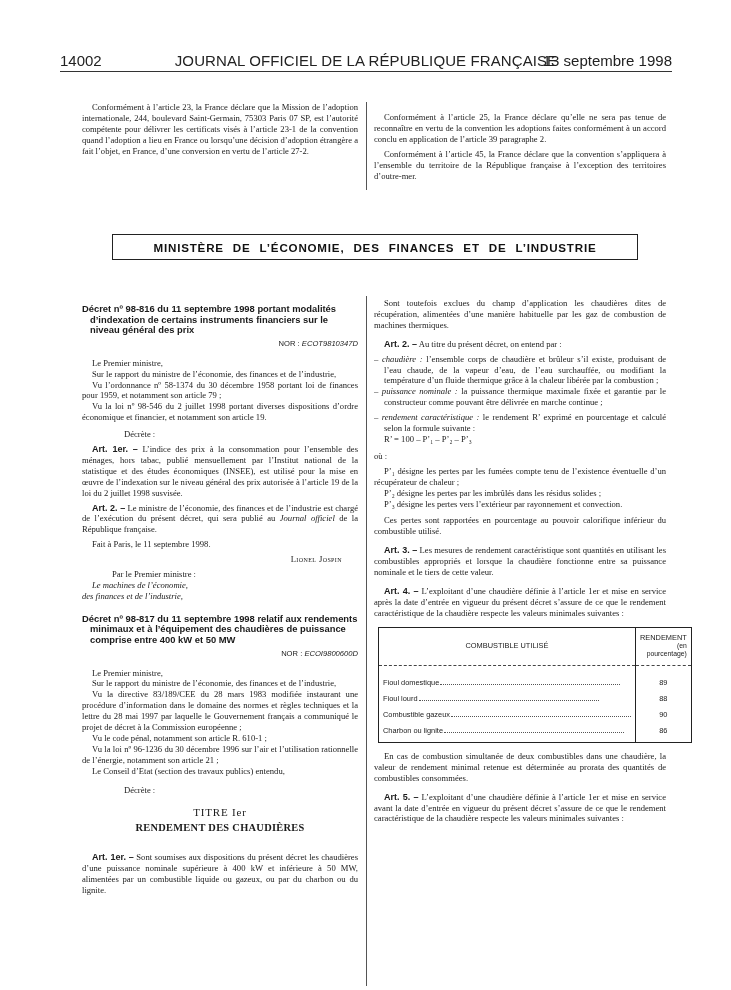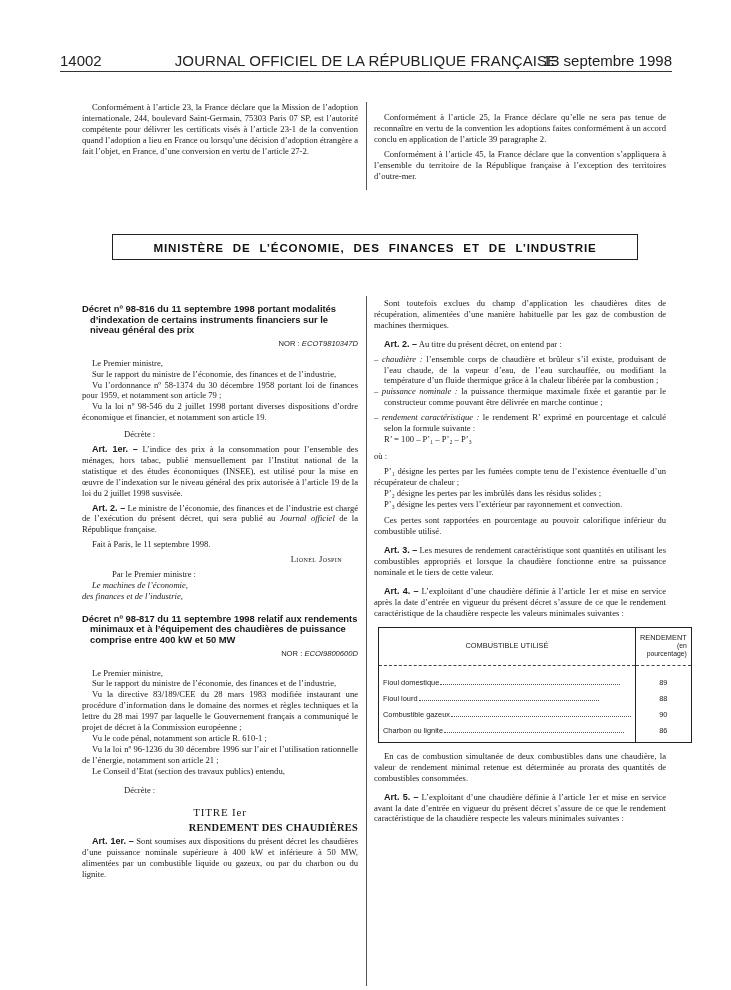--- a/index.html
+++ b/index.html
@@ -50,21 +50,21 @@
     .art { font-family: "Liberation Sans", sans-serif; font-weight: bold; font-size: 9px; }
     .right-align { text-align: right !important; }
     .smallcaps { font-variant: small-caps; letter-spacing: 0.4px; }
     .ital { font-style: italic; }
     .gap4 { height: 4px; }
     .gap6 { height: 6px; }
     .gap8 { height: 8px; }
     .gap12 { height: 12px; }
     .dash-item { padding-left: 10px; text-indent: -10px !important; }
     .titre { text-align: center; font-size: 11px; letter-spacing: 0.8px; margin-top: 4px; }
-    .heading { text-align: right; font-weight: bold; font-size: 10.4px; letter-spacing: 0.3px; margin: 5px 0 2px 0; }
+    .heading { text-align: center; font-weight: bold; font-size: 10.4px; letter-spacing: 0.3px; margin: 5px 0 18px 0; }
     .formula { text-indent: 0 !important; padding-left: 10px; margin: 4px 0; }
 
     
     .eff-table {
       width: 286px; margin: 8px 0 8px 4px; border-collapse: collapse;
       border: 1.2px solid #222; font-family: "Liberation Sans", sans-serif; font-size: 7.4px;
     }
     .eff-table th {
       font-weight: normal; padding: 6px 4px; border-bottom: 1px dashed #444; font-size: 7.4px;
     }

